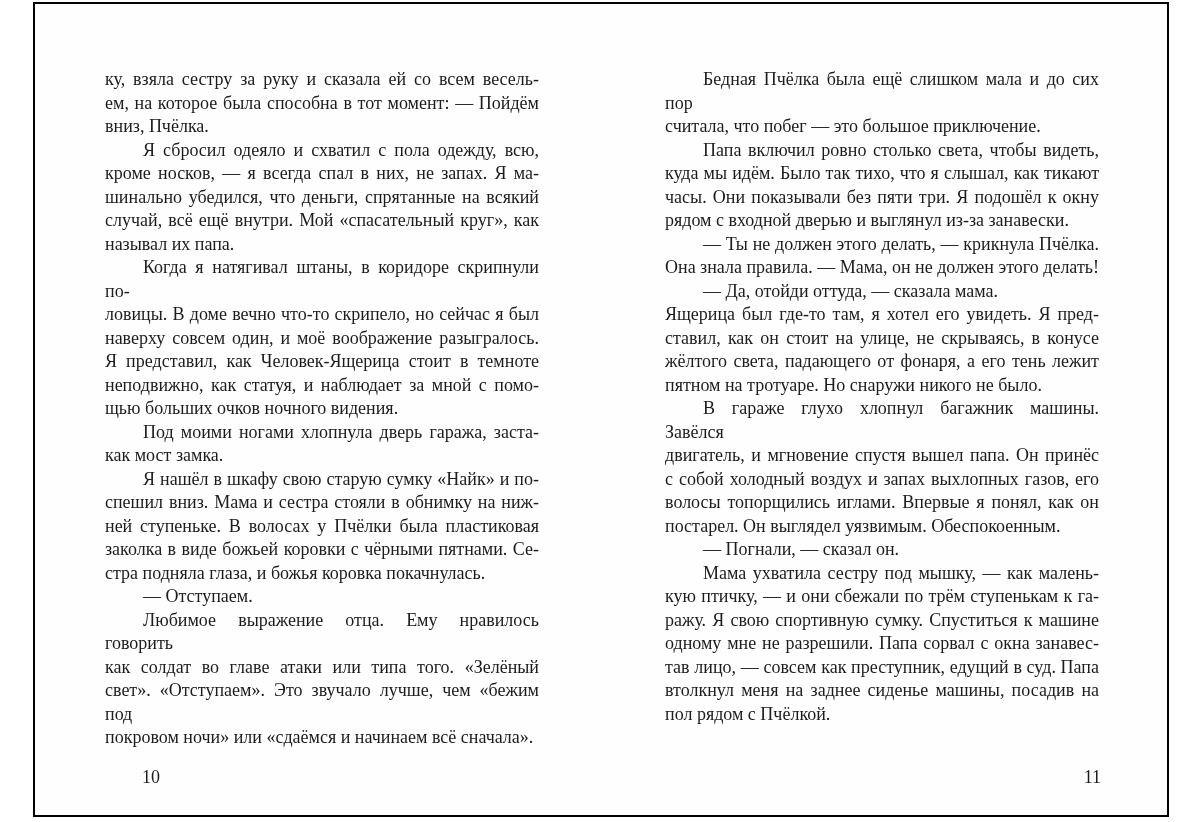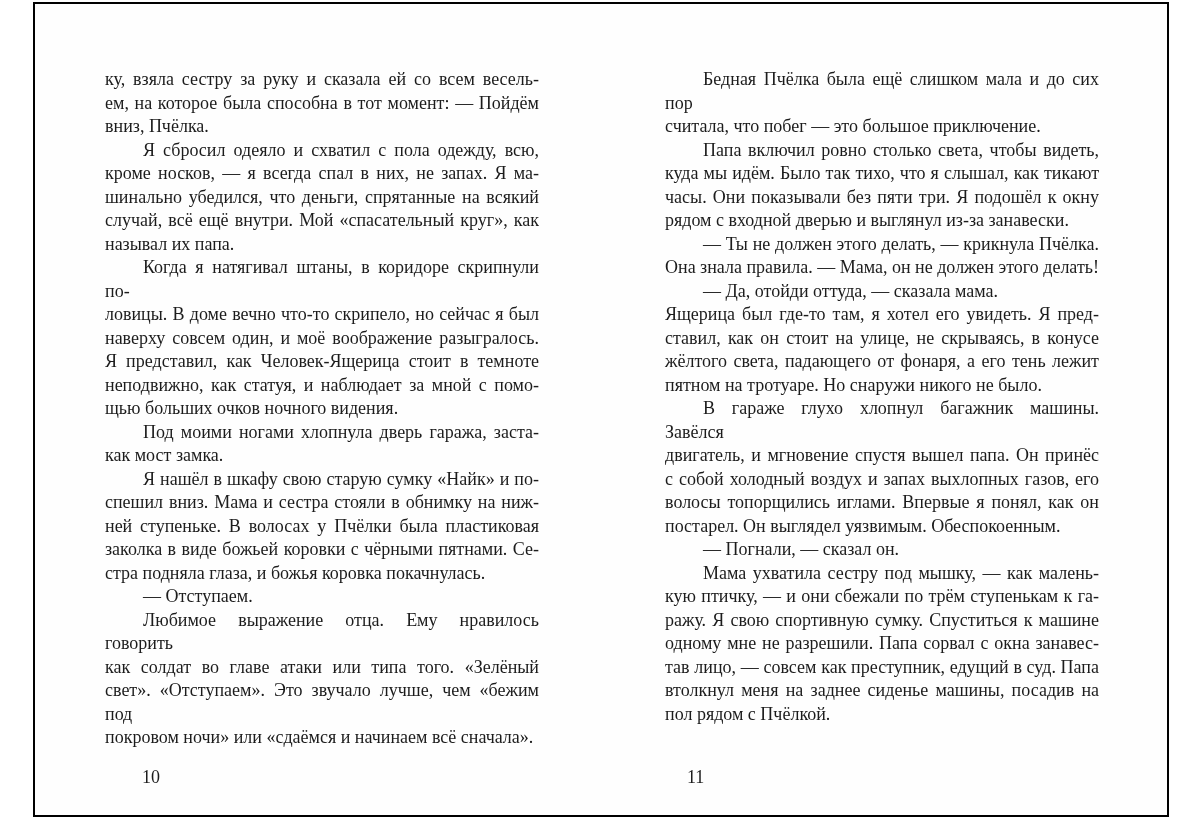--- a/index.html
+++ b/index.html
@@ -44,21 +44,21 @@
   .line.para-last { text-align-last: left; }
   .page-number {
     position: absolute;
     top: 762px;
     width: 434px;
     color: #1c1c1c;
     font-size: 18px;
     line-height: 22px;
   }
   .page-number.left-num  { left: 69px; text-align: left; margin-left: 38px; }
-  .page-number.right-num { left: 652px; }
+  .page-number.right-num { left: 632px; text-align: right; }
 </style>
 </head>
 <body>
 
 <div class="canvas">
   <div class="page-frame">
     <div class="text-column left" id="left-col">
         <div class="line">ку, взяла сестру за руку и сказала ей со всем весель-</div>
         <div class="line">ем, на которое была способна в тот момент: — Пойдём</div>
         <div class="line para-last">вниз, Пчёлка.</div>

